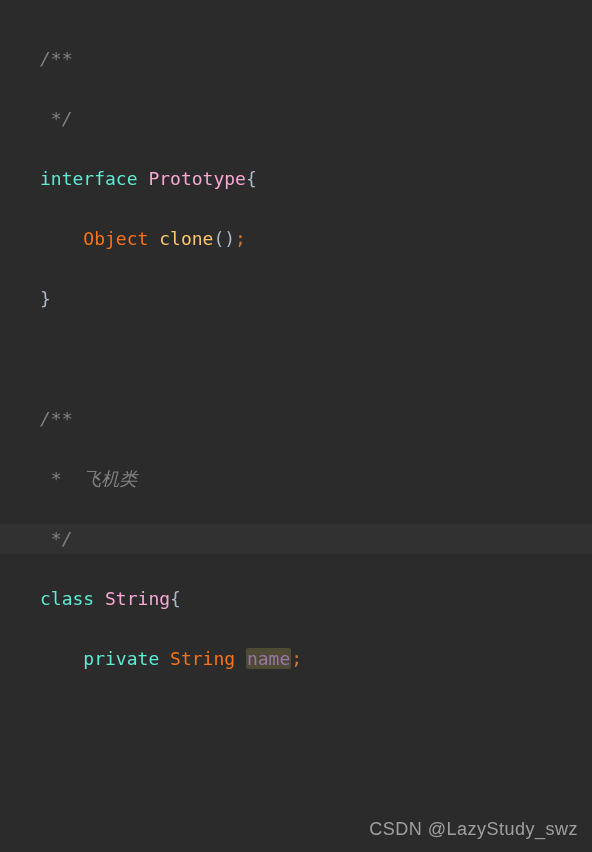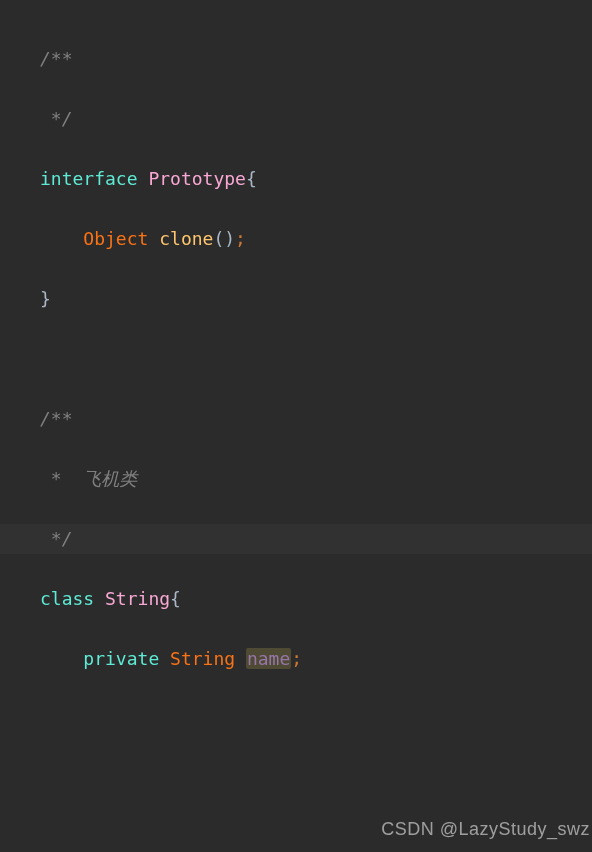--- a/index.html
+++ b/index.html
@@ -32,21 +32,21 @@
   .type { color:#f97316; }
   .method-decl { color:#ffc66d; }
   .field { color:#9876aa; }
   .punct { color:#a9b7c6; }
   .paren { color:#a9b7c6; }
   .semi { color:#cc7832; }
   .box { background:#4e4a33; border-radius:2px; padding:0 1px; }
   .watermark {
     position:absolute;
     bottom:8px;
-    right:2px;
+    right:14px;
     font-style:normal;
     font-family:Arial,Helvetica,sans-serif;
     font-size:18px;
     color:#cfcfcf;
     opacity:0.7;
     letter-spacing:0.5px;
     white-space:nowrap;
   }
 </style>
 </head>

